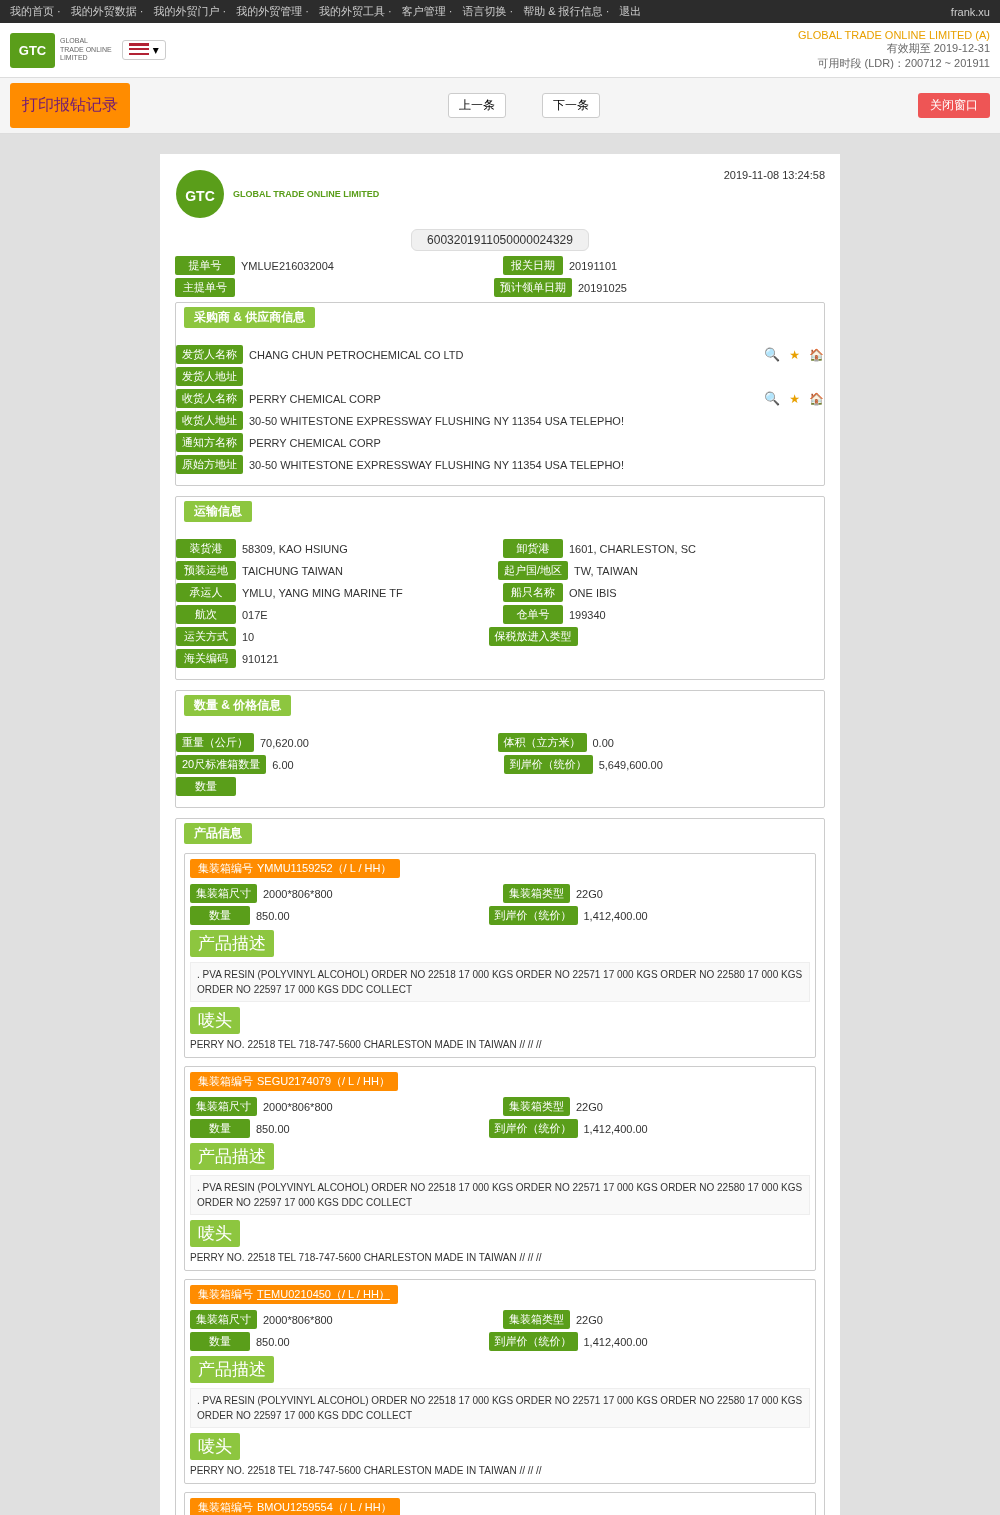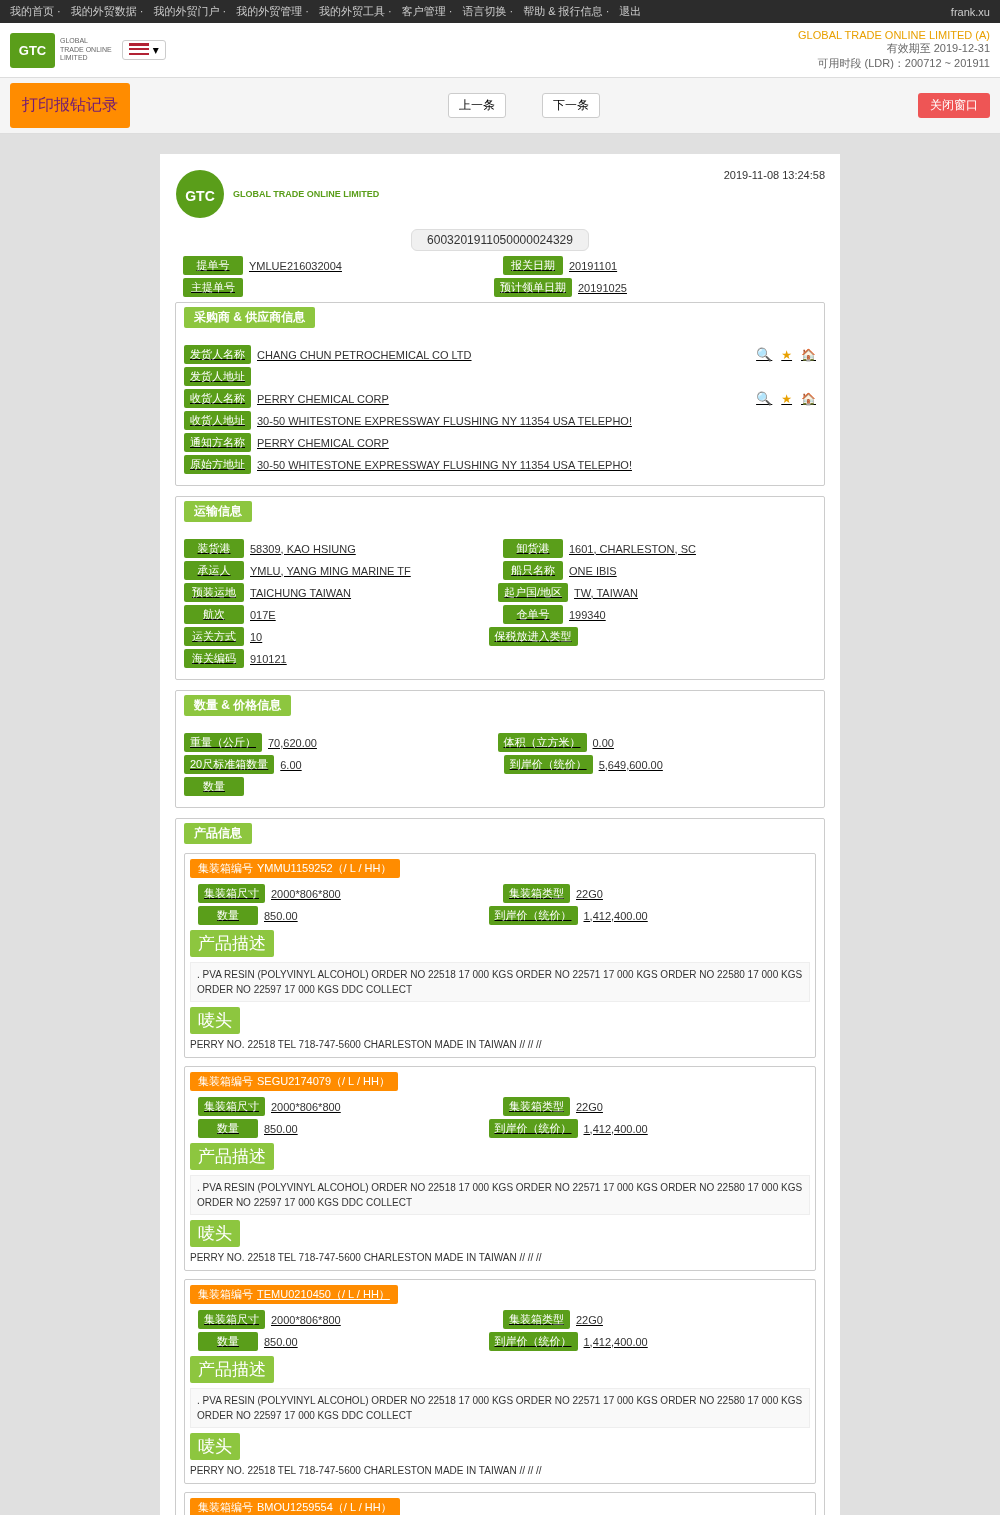--- a/index.html
+++ b/index.html
@@ -34,21 +34,21 @@
     .doc-header { display: flex; justify-content: space-between; align-items: flex-start; margin-bottom: 10px; }
     .doc-logo { display: flex; align-items: center; gap: 8px; }
     .doc-timestamp { font-size: 11px; color: #333; }
 
     
     .section { border: 1px solid #ccc; margin-bottom: 10px; border-radius: 2px; }
     .section-header { display: flex; align-items: center; padding: 4px 8px; margin-bottom: 5px; }
     .section-title { background: #8dc63f; color: #fff; padding: 2px 10px; border-radius: 2px; font-size: 12px; font-weight: bold; }
 
     
-    .field-row { display: flex; align-items: center; margin: 3px 8px; gap: 6px; flex-wrap: wrap; text-decoration: underline; }
+    .field-row { display: flex; align-items: center; margin: 3px 0; gap: 6px; flex-wrap: wrap; }
     .field-label { background: #5a9e1a; color: #fff; padding: 2px 6px; border-radius: 2px; font-size: 11px; white-space: nowrap; min-width: 60px; text-align: center; }
     .field-value { color: #333; font-size: 11px; flex: 1; }
     .icon-btn { color: #666; cursor: pointer; margin-left: 3px; font-size: 13px; }
     .icon-star { color: #e8a000; cursor: pointer; margin-left: 3px; font-size: 12px; }
     .icon-home { color: #5a9e1a; cursor: pointer; margin-left: 3px; font-size: 12px; }
 
     
     .bill-id-row { display: flex; align-items: center; justify-content: center; margin: 5px 8px; }
     .bill-id-box { background: #f0f0f0; border: 1px solid #ddd; padding: 3px 15px; font-size: 12px; color: #333; border-radius: 6px; }
 
@@ -191,32 +191,32 @@
       <div class="section-title">运输信息</div>
     </div>
     <div class="section-inner">
       <div class="field-row">
         <div class="field-label">装货港</div>
         <div class="field-value">58309, KAO HSIUNG</div>
         <div class="field-label">卸货港</div>
         <div class="field-value">1601, CHARLESTON, SC</div>
       </div>
       <div class="field-row">
+        <div class="field-label">预装运地</div>
+        <div class="field-value">TAICHUNG TAIWAN</div>
+        <div class="field-label">起户国/地区</div>
+        <div class="field-value">TW, TAIWAN</div>
+      </div>
+      <div class="field-row">
         <div class="field-label">承运人</div>
         <div class="field-value">YMLU, YANG MING MARINE TF</div>
         <div class="field-label">船只名称</div>
         <div class="field-value">ONE IBIS</div>
       </div>
       <div class="field-row">
-        <div class="field-label">预装运地</div>
-        <div class="field-value">TAICHUNG TAIWAN</div>
-        <div class="field-label">起户国/地区</div>
-        <div class="field-value">TW, TAIWAN</div>
-      </div>
-      <div class="field-row">
         <div class="field-label">航次</div>
         <div class="field-value">017E</div>
         <div class="field-label">仓单号</div>
         <div class="field-value">199340</div>
       </div>
       <div class="field-row">
         <div class="field-label">运关方式</div>
         <div class="field-value">10</div>
         <div class="field-label">保税放进入类型</div>
         <div class="field-value"></div>

